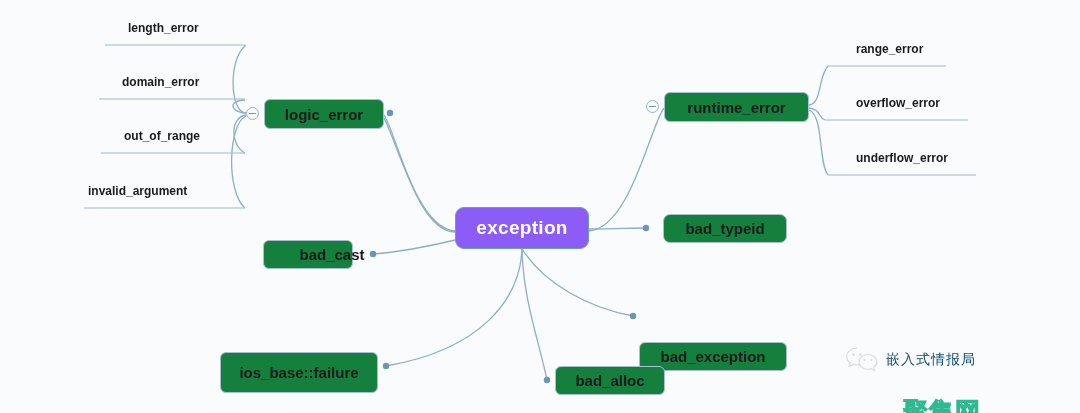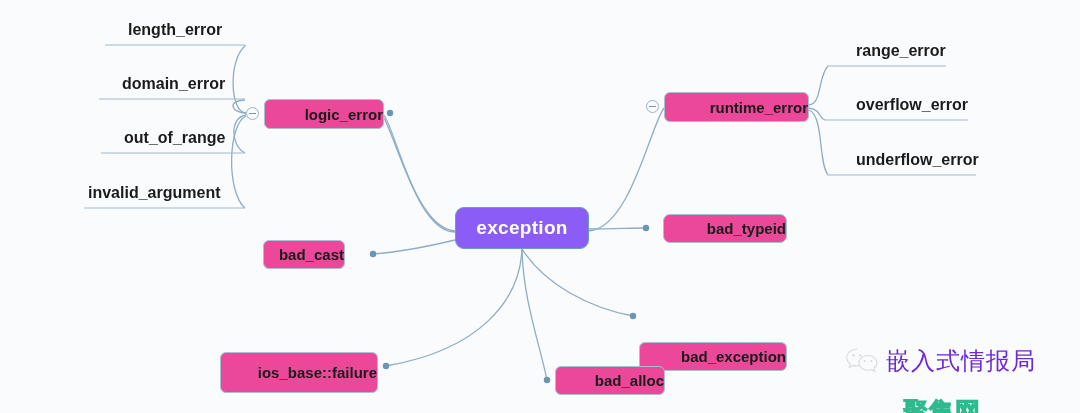--- a/index.html
+++ b/index.html
@@ -39,36 +39,36 @@
     letter-spacing: .3px;
     box-sizing: border-box;
     white-space: nowrap;
   }
 
   
   .node-box {
     position: absolute;
     display: flex;
     align-items: center;
-    justify-content: flex-end;
-    background: #ec4899;
+    justify-content: center;
+    background: #15803d;
     border: 1px solid #a9c0d4;
     border-radius: 6px;
     color: #1b1b1b;
     font-size: 15px;
     font-weight: bold;
     box-sizing: border-box;
     white-space: nowrap;
   }
 
   
   .node-leaf {
     position: absolute;
     color: #1b1b1b;
-    font-size: 16px;
+    font-size: 12px;
     font-weight: bold;
     white-space: nowrap;
     box-sizing: border-box;
   }
 
   
   .toggle {
     position: absolute;
     width: 13px;
     height: 13px;
@@ -89,22 +89,22 @@
 
   
   .watermark {
     position: absolute;
     display: flex;
     align-items: center;
     gap: 7px;
   }
   .wm-icon { width: 34px; height: 30px; opacity: .32; }
   .wm-text {
-    font-size: 24px;
-    color: #6d28d9;
+    font-size: 14px;
+    color: #0c4a6e;
     font-family: "DejaVu Sans", sans-serif;
     letter-spacing: 1px;
     white-space: nowrap;
   }
   .wm-logo {
     position: absolute;
     font-size: 25px;
     font-weight: bold;
     font-family: "DejaVu Sans", sans-serif;
     color: #2eba8e;
@@ -183,21 +183,21 @@
   </div>
   <div class="node-box" style="left:639px; top:302px; width:148px; height:29px;margin-top:40px;">
     <span>bad_exception</span>
   </div>
   <div class="node-box" style="left:555px; top:366px; width:110px; height:29px;">
     <span>bad_alloc</span>
   </div>
   <div class="node-box" style="left:220px; top:352px; width:158px; height:41px;">
     <span>ios_base::failure</span>
   </div>
-  <div class="node-box" style="left:263px; top:240px; width:82px; height:29px;padding-left:48px;">
+  <div class="node-box" style="left:263px; top:240px; width:90px; height:29px;padding-left:48px;">
     <span>bad_cast</span>
   </div>
 
   <div class="node-leaf" style="left:128px; top:21px;">
     <span>length_error</span>
   </div>
   <div class="node-leaf" style="left:122px; top:75px;">
     <span>domain_error</span>
   </div>
   <div class="node-leaf" style="left:124px; top:129px;">

